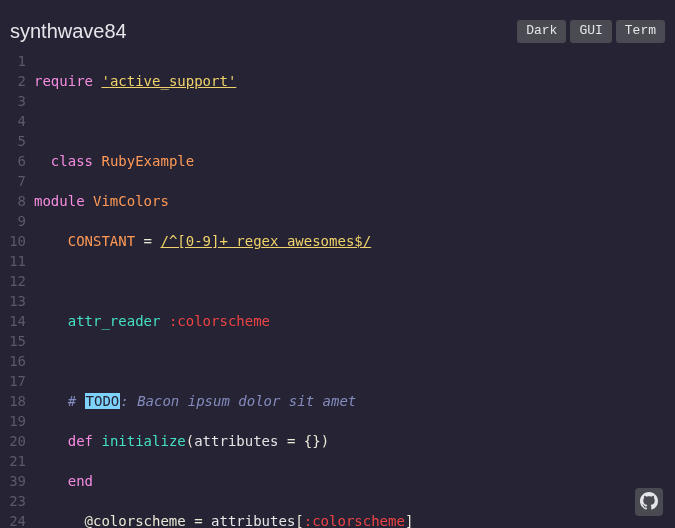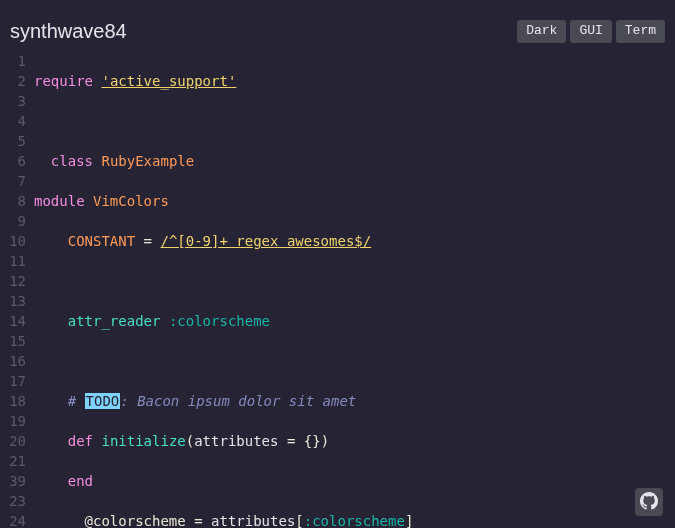--- a/index.html
+++ b/index.html
@@ -62,21 +62,21 @@
     cursor: pointer;
   }
   .gh svg { fill: #e6e6ea; }
 
   
   .kw   { color: #f78de0; }   
   .id   { color: #44e0c3; }   
   .idy  { color: #e5e5e5; }   
   .cls  { color: #ff9a56; }   
   .str  { color: #f0d36a; text-decoration: underline; }   
-  .sym  { color: #14b8a6; text-align: right; }   
+  .sym  { color: #ef4444; text-align: right; }   
   .cmt  { color: #848bbd; font-style: italic; } 
   .op   { color: #ece8d6; }   
   .p    { color: #ece8d6; } 
   .ivar { color: #ece8d6; }
   .todo {
     background: #7dd3fc;
     color: #252334;
     font-style: normal;
     padding: 0 1px;
   }

